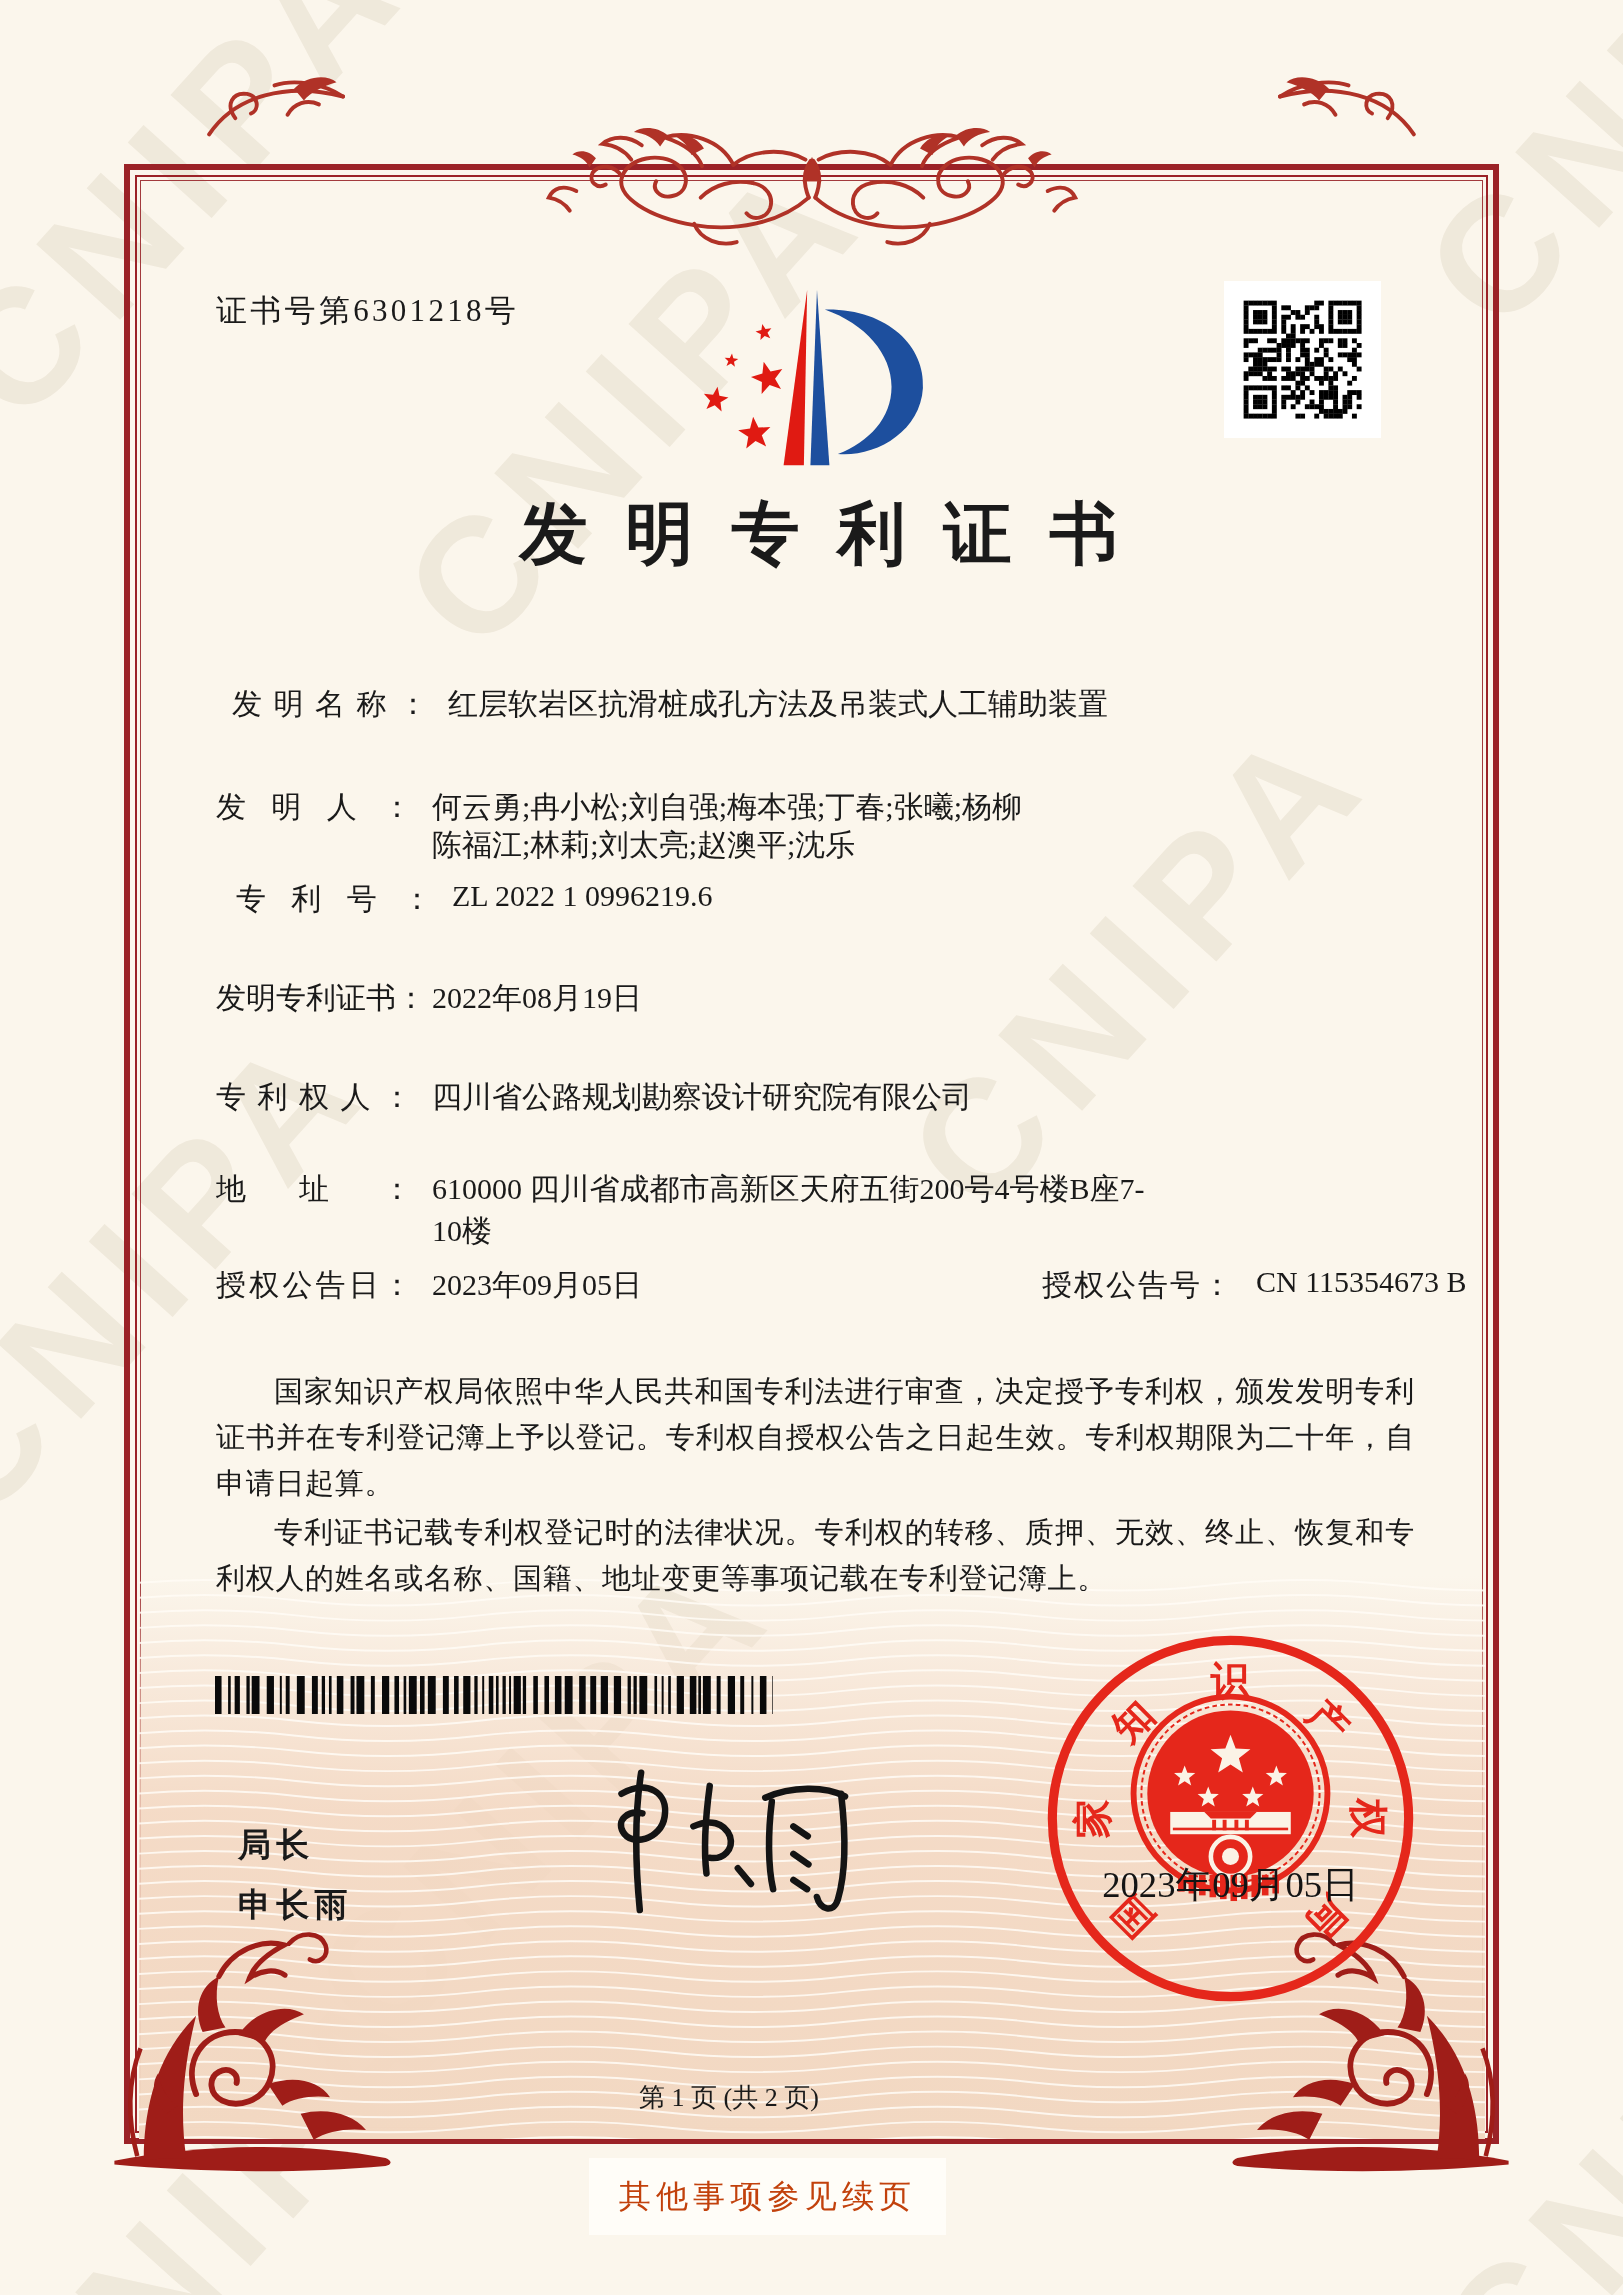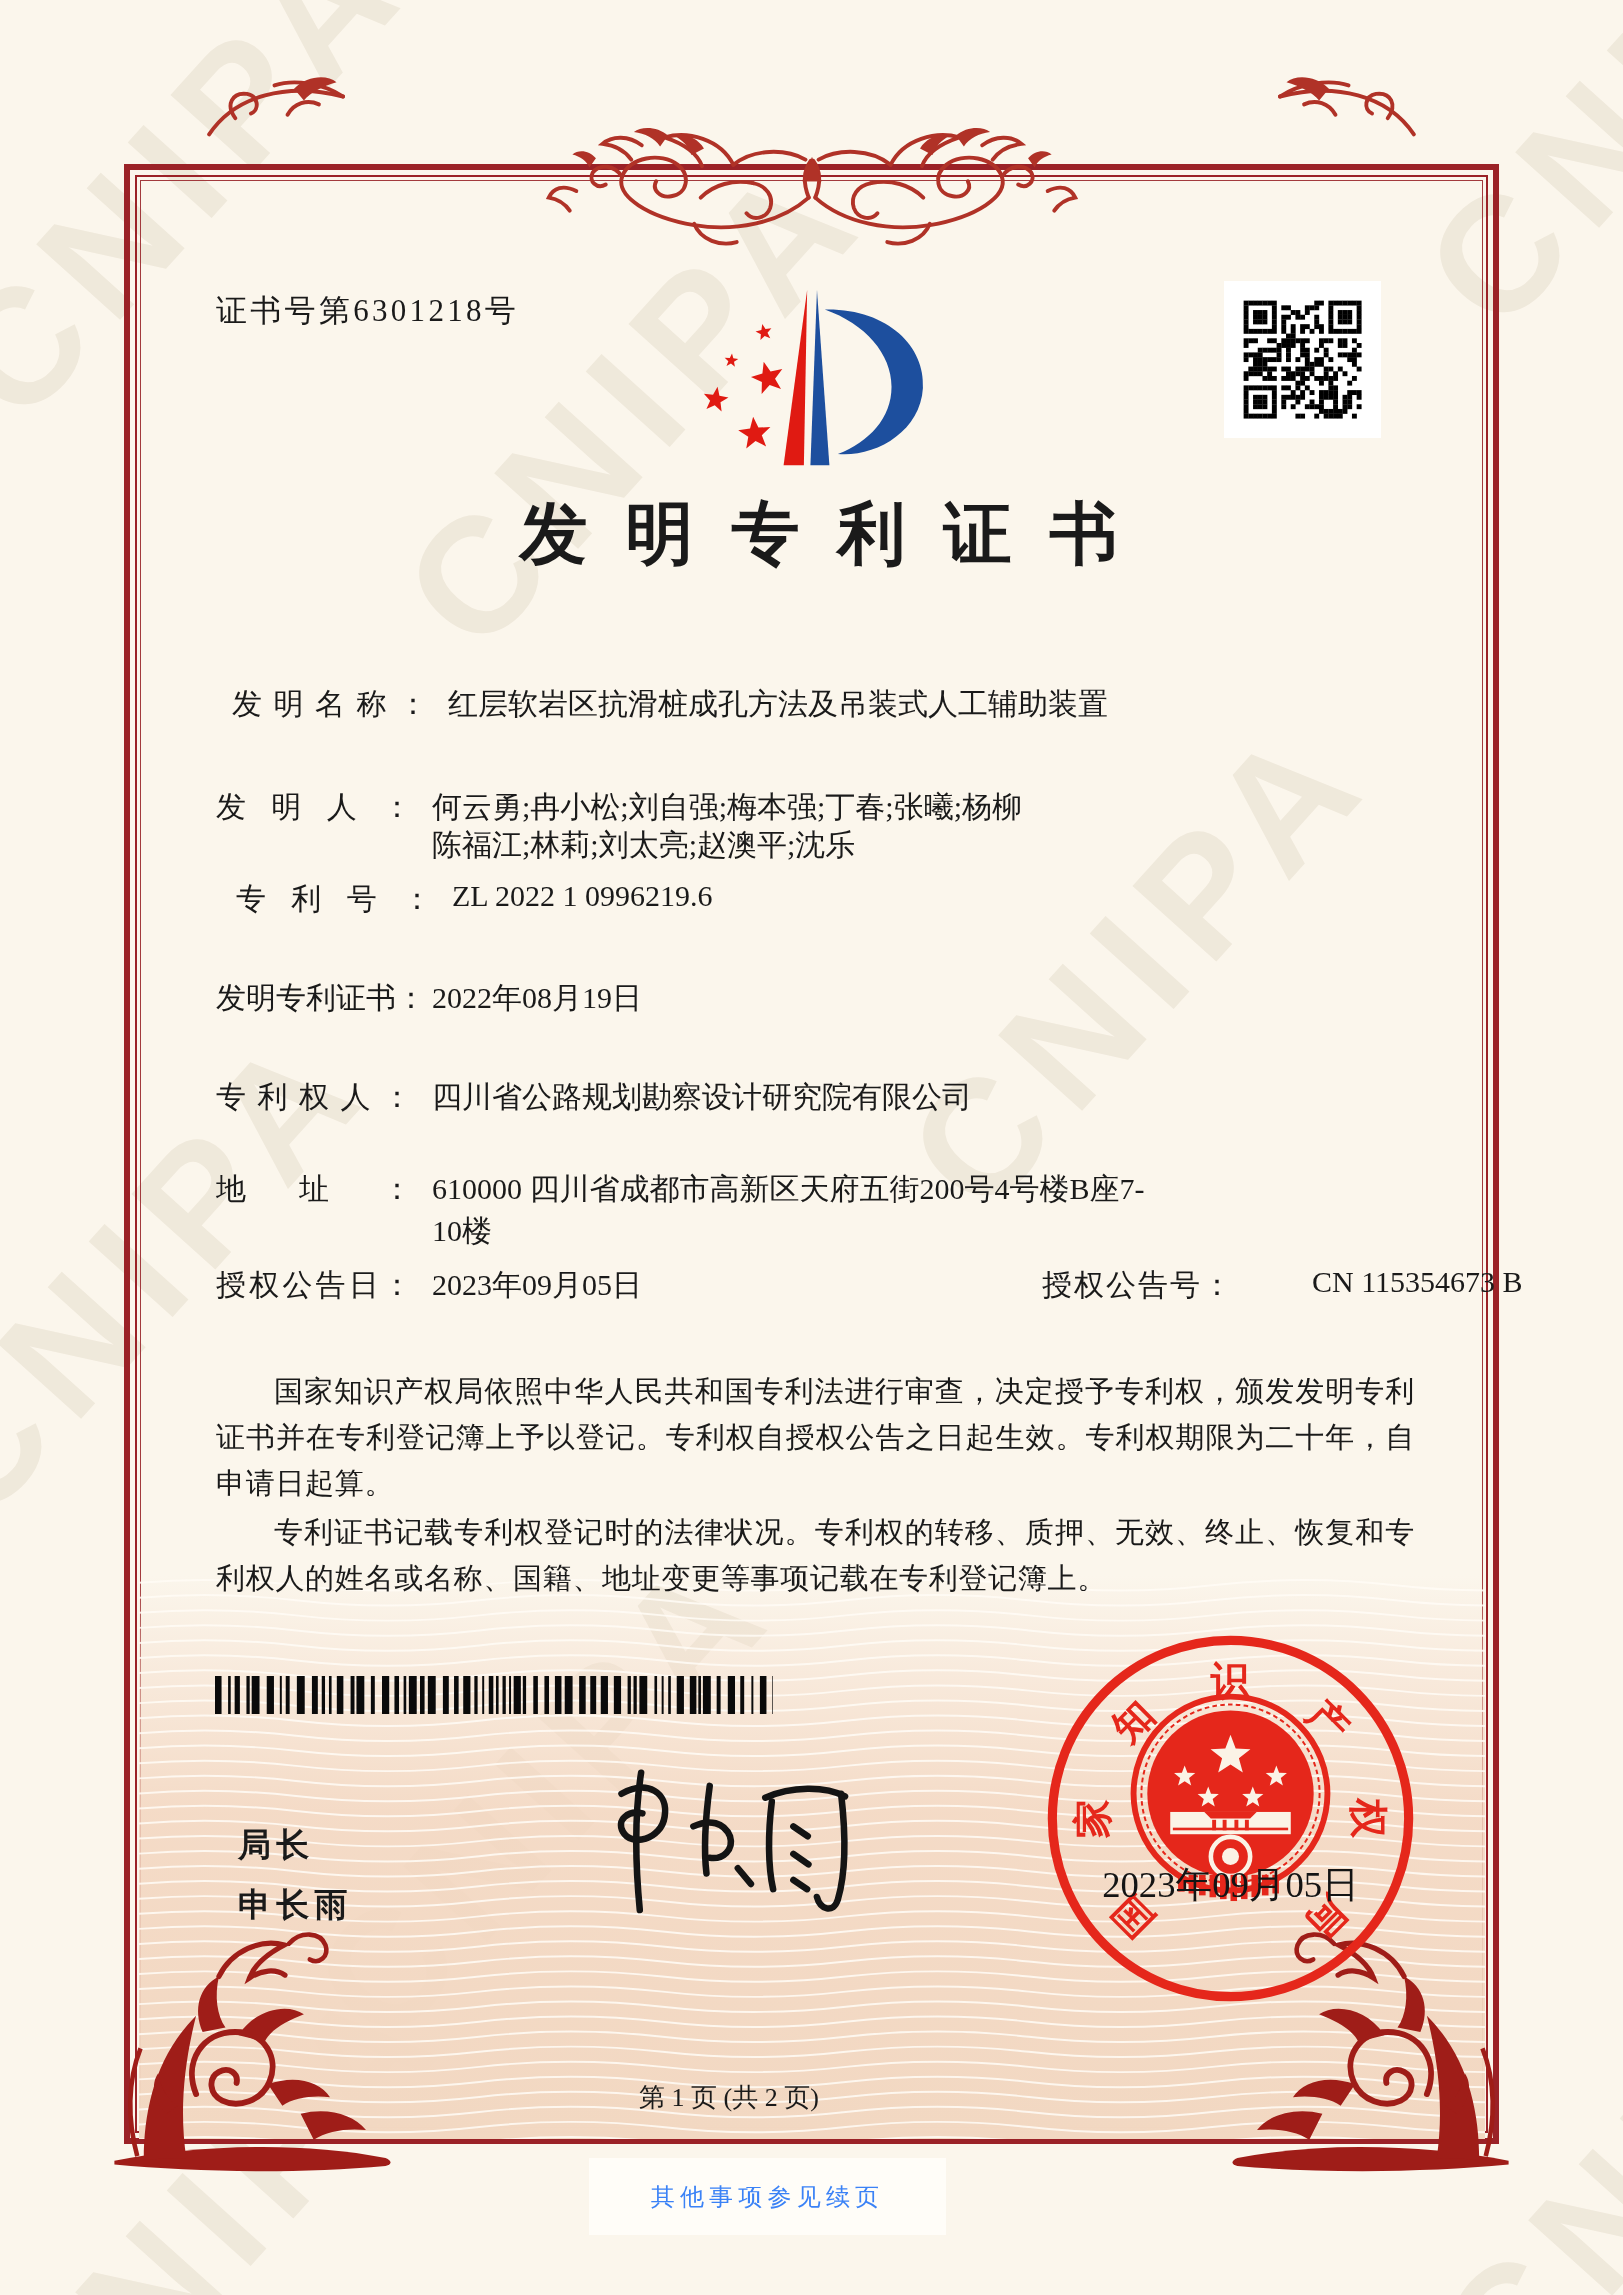--- a/index.html
+++ b/index.html
@@ -43,21 +43,21 @@
   #para1{top:1339px;} #para2{top:1480px;}
 
   #sig-title{left:238px;top:1823px;font-size:33px;font-weight:bold;letter-spacing:5.2px;
              font-family:"Liberation Sans", sans-serif;}
   #sig-name{left:238px;top:1883px;font-size:33px;font-weight:bold;letter-spacing:5.2px;
             font-family:"Liberation Sans", sans-serif;}
 
   #footer-page{left:523px;top:2080px;width:412px;text-align:center;font-size:26px;}
   #cont-box{left:589px;top:2158px;width:357px;height:77px;background:#fffdf8;z-index:5;
             display:flex;align-items:center;justify-content:center;}
-  #cont-box span{font-size:24px;letter-spacing:5.2px;color:#3b82f6;}
+  #cont-box span{font-size:32px;letter-spacing:5.2px;color:#c2410c;}
 
   #qr-box{position:absolute;left:1224px;top:281px;width:157px;height:157px;background:#ffffff;z-index:5;}
   #barcode{position:absolute;left:215px;top:1676px;width:558px;height:38px;z-index:5;}
   #seal{position:absolute;left:1034px;top:1622px;z-index:6;}
   #signature-svg{position:absolute;left:543px;top:1748px;z-index:6;}
   #logo{position:absolute;left:694px;top:270px;z-index:5;}
 </style>
 </head>
 <body>
 
@@ -542,21 +542,21 @@
     <span class="flabel">地址：</span>
     <span class="fvalue">610000 四川省成都市高新区天府五街200号4号楼B座7-</span>
   </div>
   <div class="ct frow" id="row-addr2">
     <span class="fvalue">10楼</span>
   </div>
   <div class="ct frow" id="row-grant">
     <span class="flabel">授权公告日：</span>
     <span class="fvalue">2023年09月05日</span>
     <span class="flabel2" style="left:826px;">授权公告号：</span>
-    <span class="fvalue3" style="left:1096px;">CN 115354673 B</span>
+    <span class="fvalue3" style="left:1040px;">CN 115354673 B</span>
   </div>
 
   <p class="ct para" id="para2">专利证书记载专利权登记时的法律状况。专利权的转移、质押、无效、终止、恢复和专利权人的姓名或名称、国籍、地址变更等事项记载在专利登记簿上。</p>
   <p class="ct para" id="para1">国家知识产权局依照中华人民共和国专利法进行审查，决定授予专利权，颁发发明专利证书并在专利登记簿上予以登记。专利权自授权公告之日起生效。专利权期限为二十年，自申请日起算。</p>
 
   <div id="barcode">
     <svg id="barsvg" width="558" height="38" xmlns="http://www.w3.org/2000/svg" viewBox="0 0 852 58">
         <rect x="0" y="0" width="10" height="58" fill="#0a0a0a"></rect>
         <rect x="20" y="0" width="4" height="58" fill="#0a0a0a"></rect>
         <rect x="30" y="0" width="8" height="58" fill="#0a0a0a"></rect>

